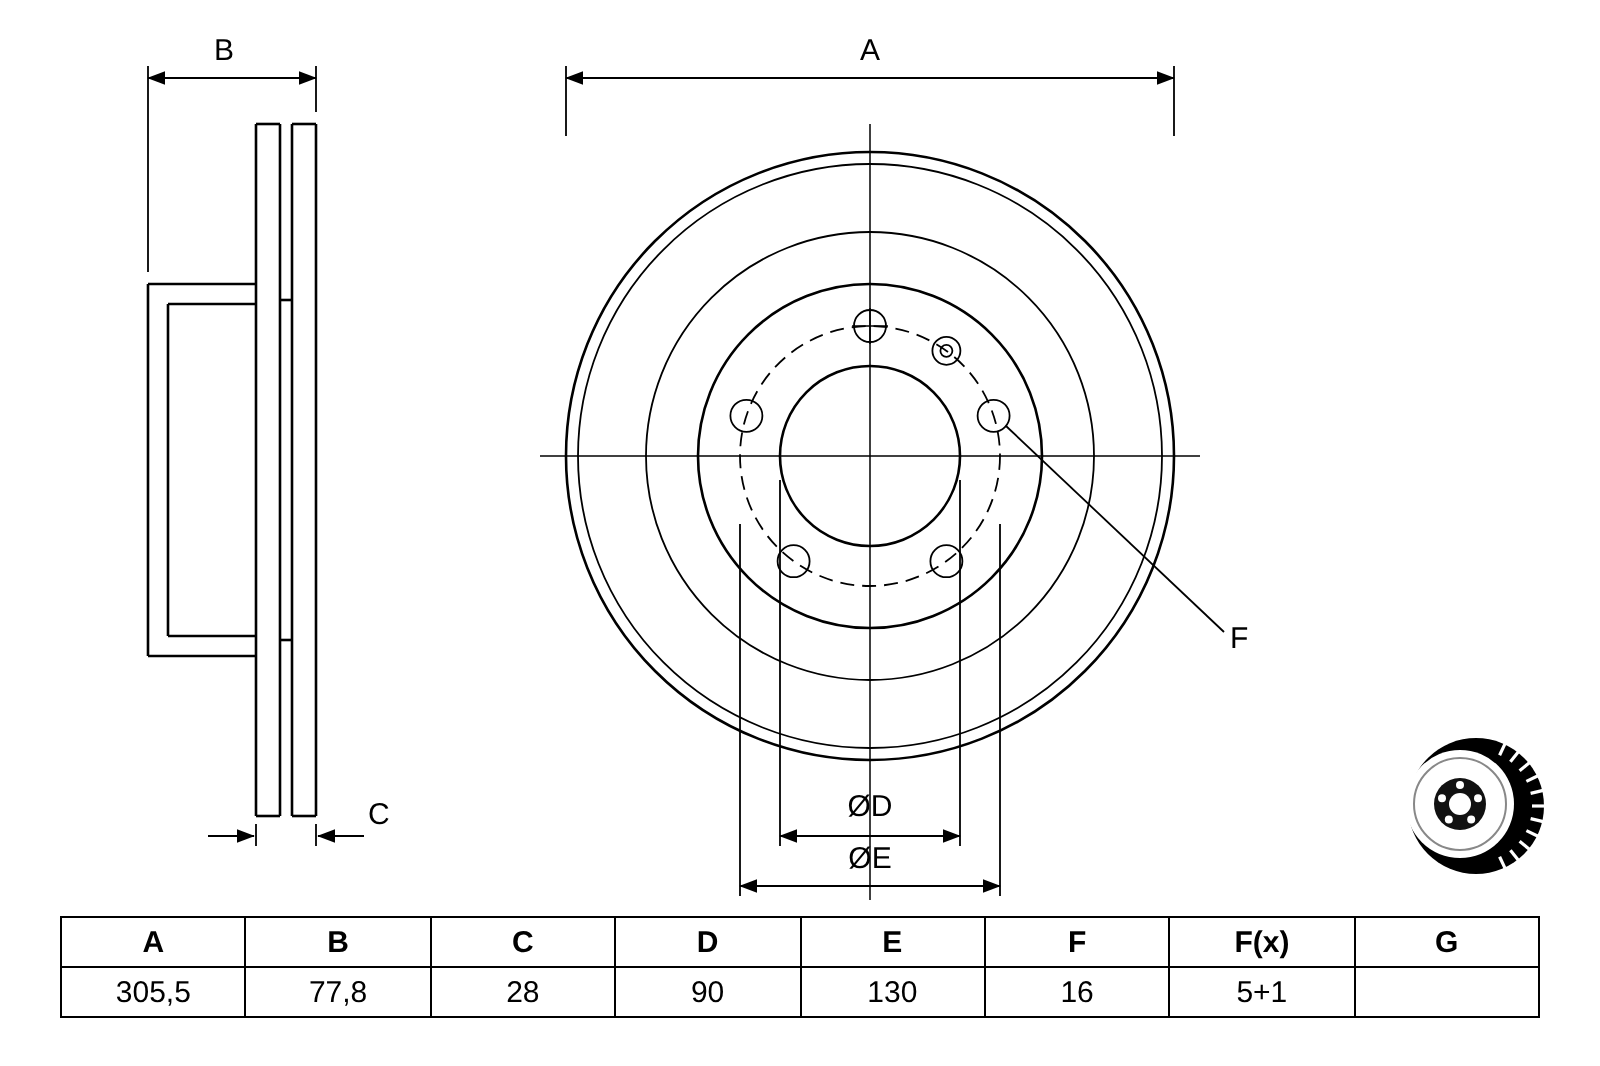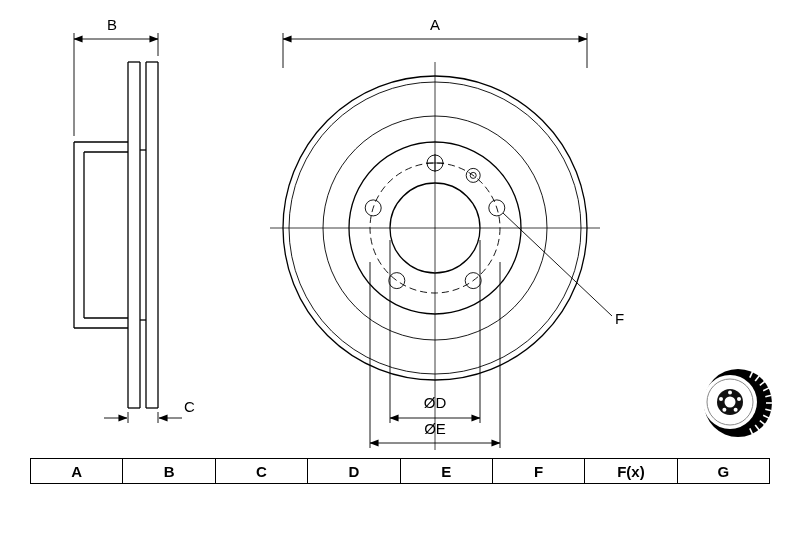--- a/index.html
+++ b/index.html
@@ -156,16 +156,26 @@
         <tr>
       <th>A</th>
       <th>B</th>
       <th>C</th>
       <th>D</th>
       <th>E</th>
       <th>F</th>
       <th>F(x)</th>
       <th>G</th>
     </tr>
+    <tr>
+      <td>305,5</td>
+      <td>77,8</td>
+      <td>28</td>
+      <td>90</td>
+      <td>130</td>
+      <td>16</td>
+      <td>5+1</td>
+      <td></td>
+    </tr>
   </tbody>
     </table>
 
 </div>
 
 </body></html>

